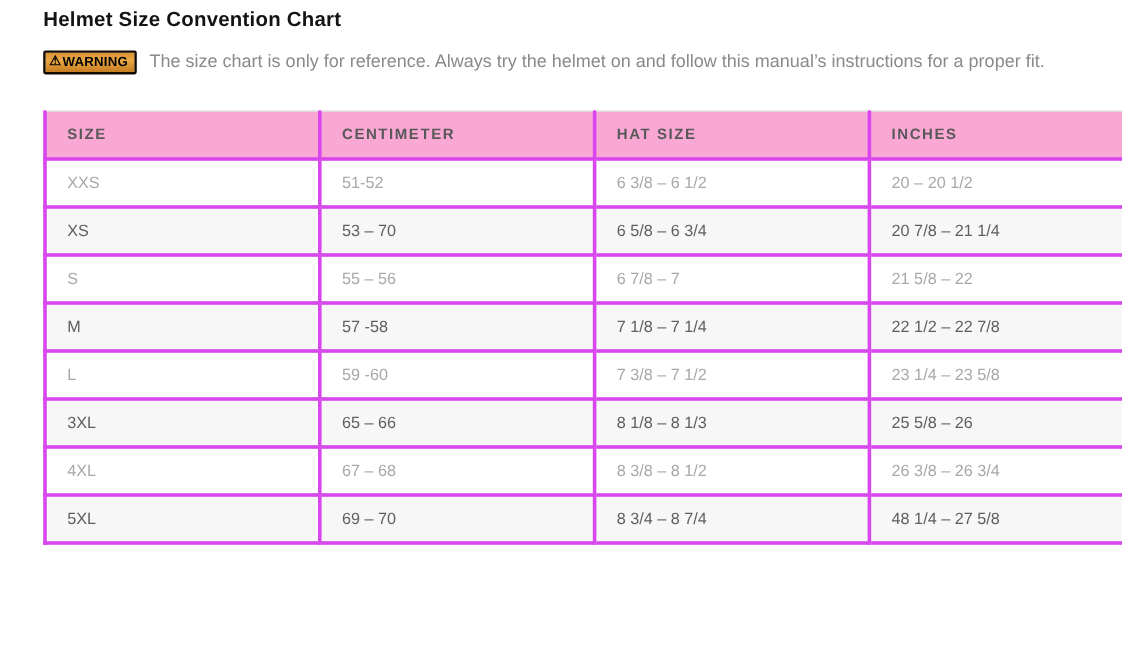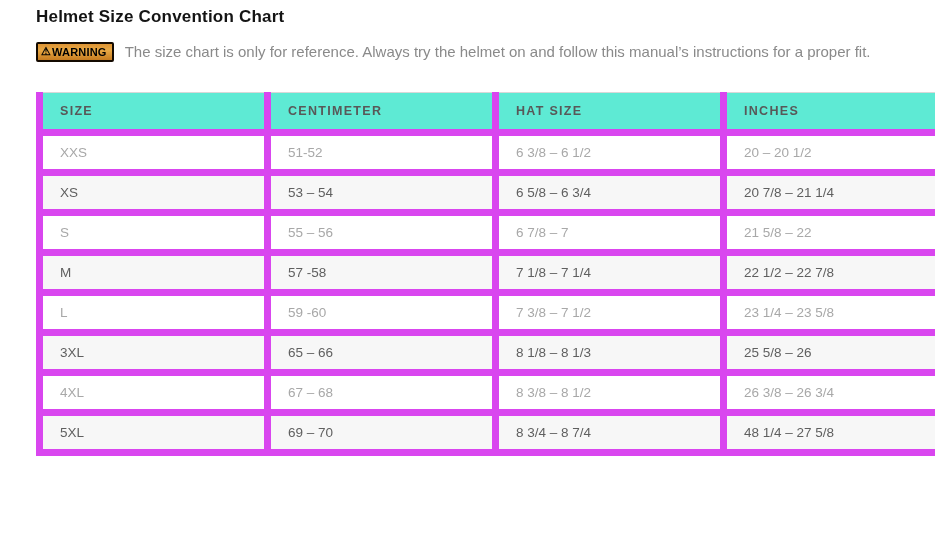--- a/index.html
+++ b/index.html
@@ -64,25 +64,25 @@
     width: 919px;
     border-collapse: collapse;
     table-layout: fixed;
   }
   .size-chart th, .size-chart td {
     box-sizing: border-box;
     height: 40px;
     padding: 0 8px 0 17px;
     text-align: left;
     vertical-align: middle;
-    border: 7px solid #d946ef;
+    border: 3px solid #d946ef;
   }
   .size-chart thead th {
     border-top: 1px solid #d8d8d8;
-    background: #5eead4;
+    background: #f9a8d4;
     color: #585858;
     font-size: 12.5px;
     font-weight: bold;
     letter-spacing: 1.3px;
   }
   .size-chart td {
     font-size: 13.5px;
   }
   .size-chart tbody tr:nth-child(odd) {
     background: #ffffff;
@@ -120,21 +120,21 @@
       </thead>
       <tbody>
           <tr>
             <td>XXS</td>
             <td>51-52</td>
             <td>6 3/8 – 6 1/2</td>
             <td>20 – 20 1/2</td>
           </tr>
           <tr>
             <td>XS</td>
-            <td>53 – 54</td>
+            <td>53 – 70</td>
             <td>6 5/8 – 6 3/4</td>
             <td>20 7/8 – 21 1/4</td>
           </tr>
           <tr>
             <td>S</td>
             <td>55 – 56</td>
             <td>6 7/8 – 7</td>
             <td>21 5/8 – 22</td>
           </tr>
           <tr>

